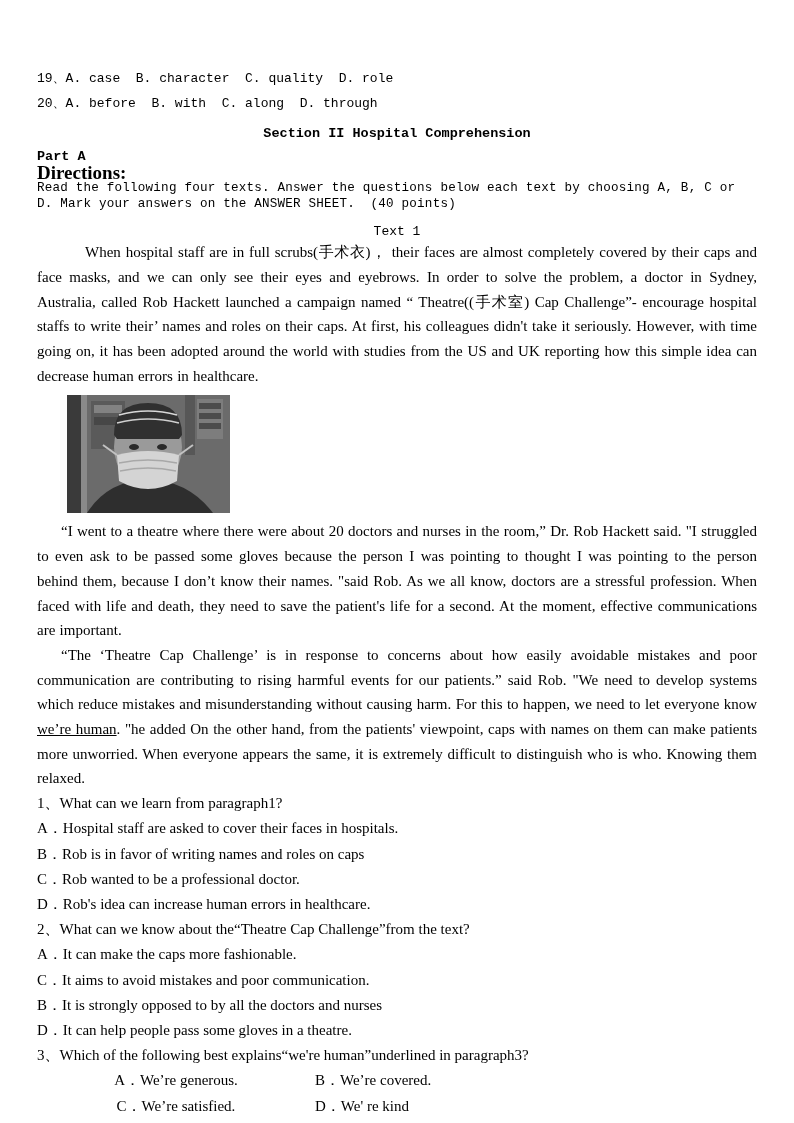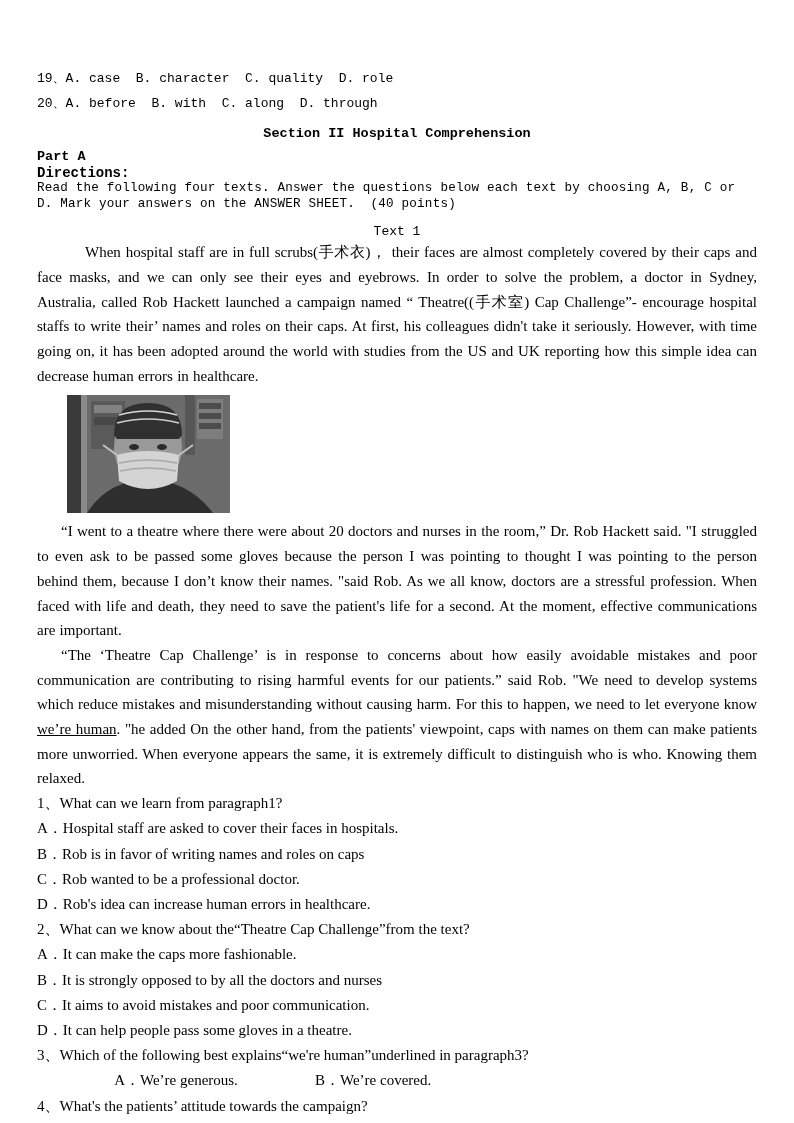--- a/index.html
+++ b/index.html
@@ -14,21 +14,21 @@
   }
   .section-title{
     font-family:"Liberation Mono", monospace;font-weight:bold;font-size:13.5px;
     text-align:center;margin-top:9px;line-height:18px;
   }
   .part-label{
     font-family:"Liberation Mono", monospace;font-weight:bold;font-size:13.5px;
     line-height:16px;margin-top:6px;
   }
   .directions-label{
-    font-family:Liberation Mono, monospace;font-weight:bold;font-size:14px;
+    font-family:Liberation Serif, serif;font-weight:bold;font-size:19px;
     line-height:16px;
   }
   .directions-text{
     font-family:"Liberation Mono", monospace;font-size:12.6px;line-height:15.6px;
     white-space:pre-wrap;letter-spacing:0.2px;
   }
   .text-label{
     font-family:"Liberation Mono", monospace;font-size:13px;text-align:center;
     line-height:17px;margin-top:11px;
   }
@@ -102,24 +102,25 @@
   <div class="q-block">
 
     <div class="q-line">1、What can we learn from paragraph1?</div>
     <div class="q-line">A．Hospital staff are asked to cover their faces in hospitals.</div>
     <div class="q-line">B．Rob is in favor of writing names and roles on caps</div>
     <div class="q-line">C．Rob wanted to be a professional doctor.</div>
     <div class="q-line">D．Rob's idea can increase human errors in healthcare.</div>
 
     <div class="q-line">2、What can we know about the“Theatre Cap Challenge”from the text?</div>
     <div class="q-line">A．It can make the caps more fashionable.</div>
+    <div class="q-line">C．It aims to avoid mistakes and poor communication.</div>
     <div class="q-line">B．It is strongly opposed to by all the doctors and nurses</div>
-    <div class="q-line">C．It aims to avoid mistakes and poor communication.</div>
     <div class="q-line">D．It can help people pass some gloves in a theatre.</div>
 
     <div class="q-line">3、Which of the following best explains“we're human”underlined in paragraph3?</div>
     <div class="q-line"><span class="opt-left">A．We’re generous.</span><span class="opt-right">B．We’re covered.</span></div>
+    <div class="q-line"><span class="opt-left">C．We’re satisfied.</span><span class="opt-right">D．We' re kind</span></div>
 
     <div class="q-line">4、What's the patients’ attitude towards the campaign?</div>
 
   </div>
 
 </div>
 
 </body></html>

